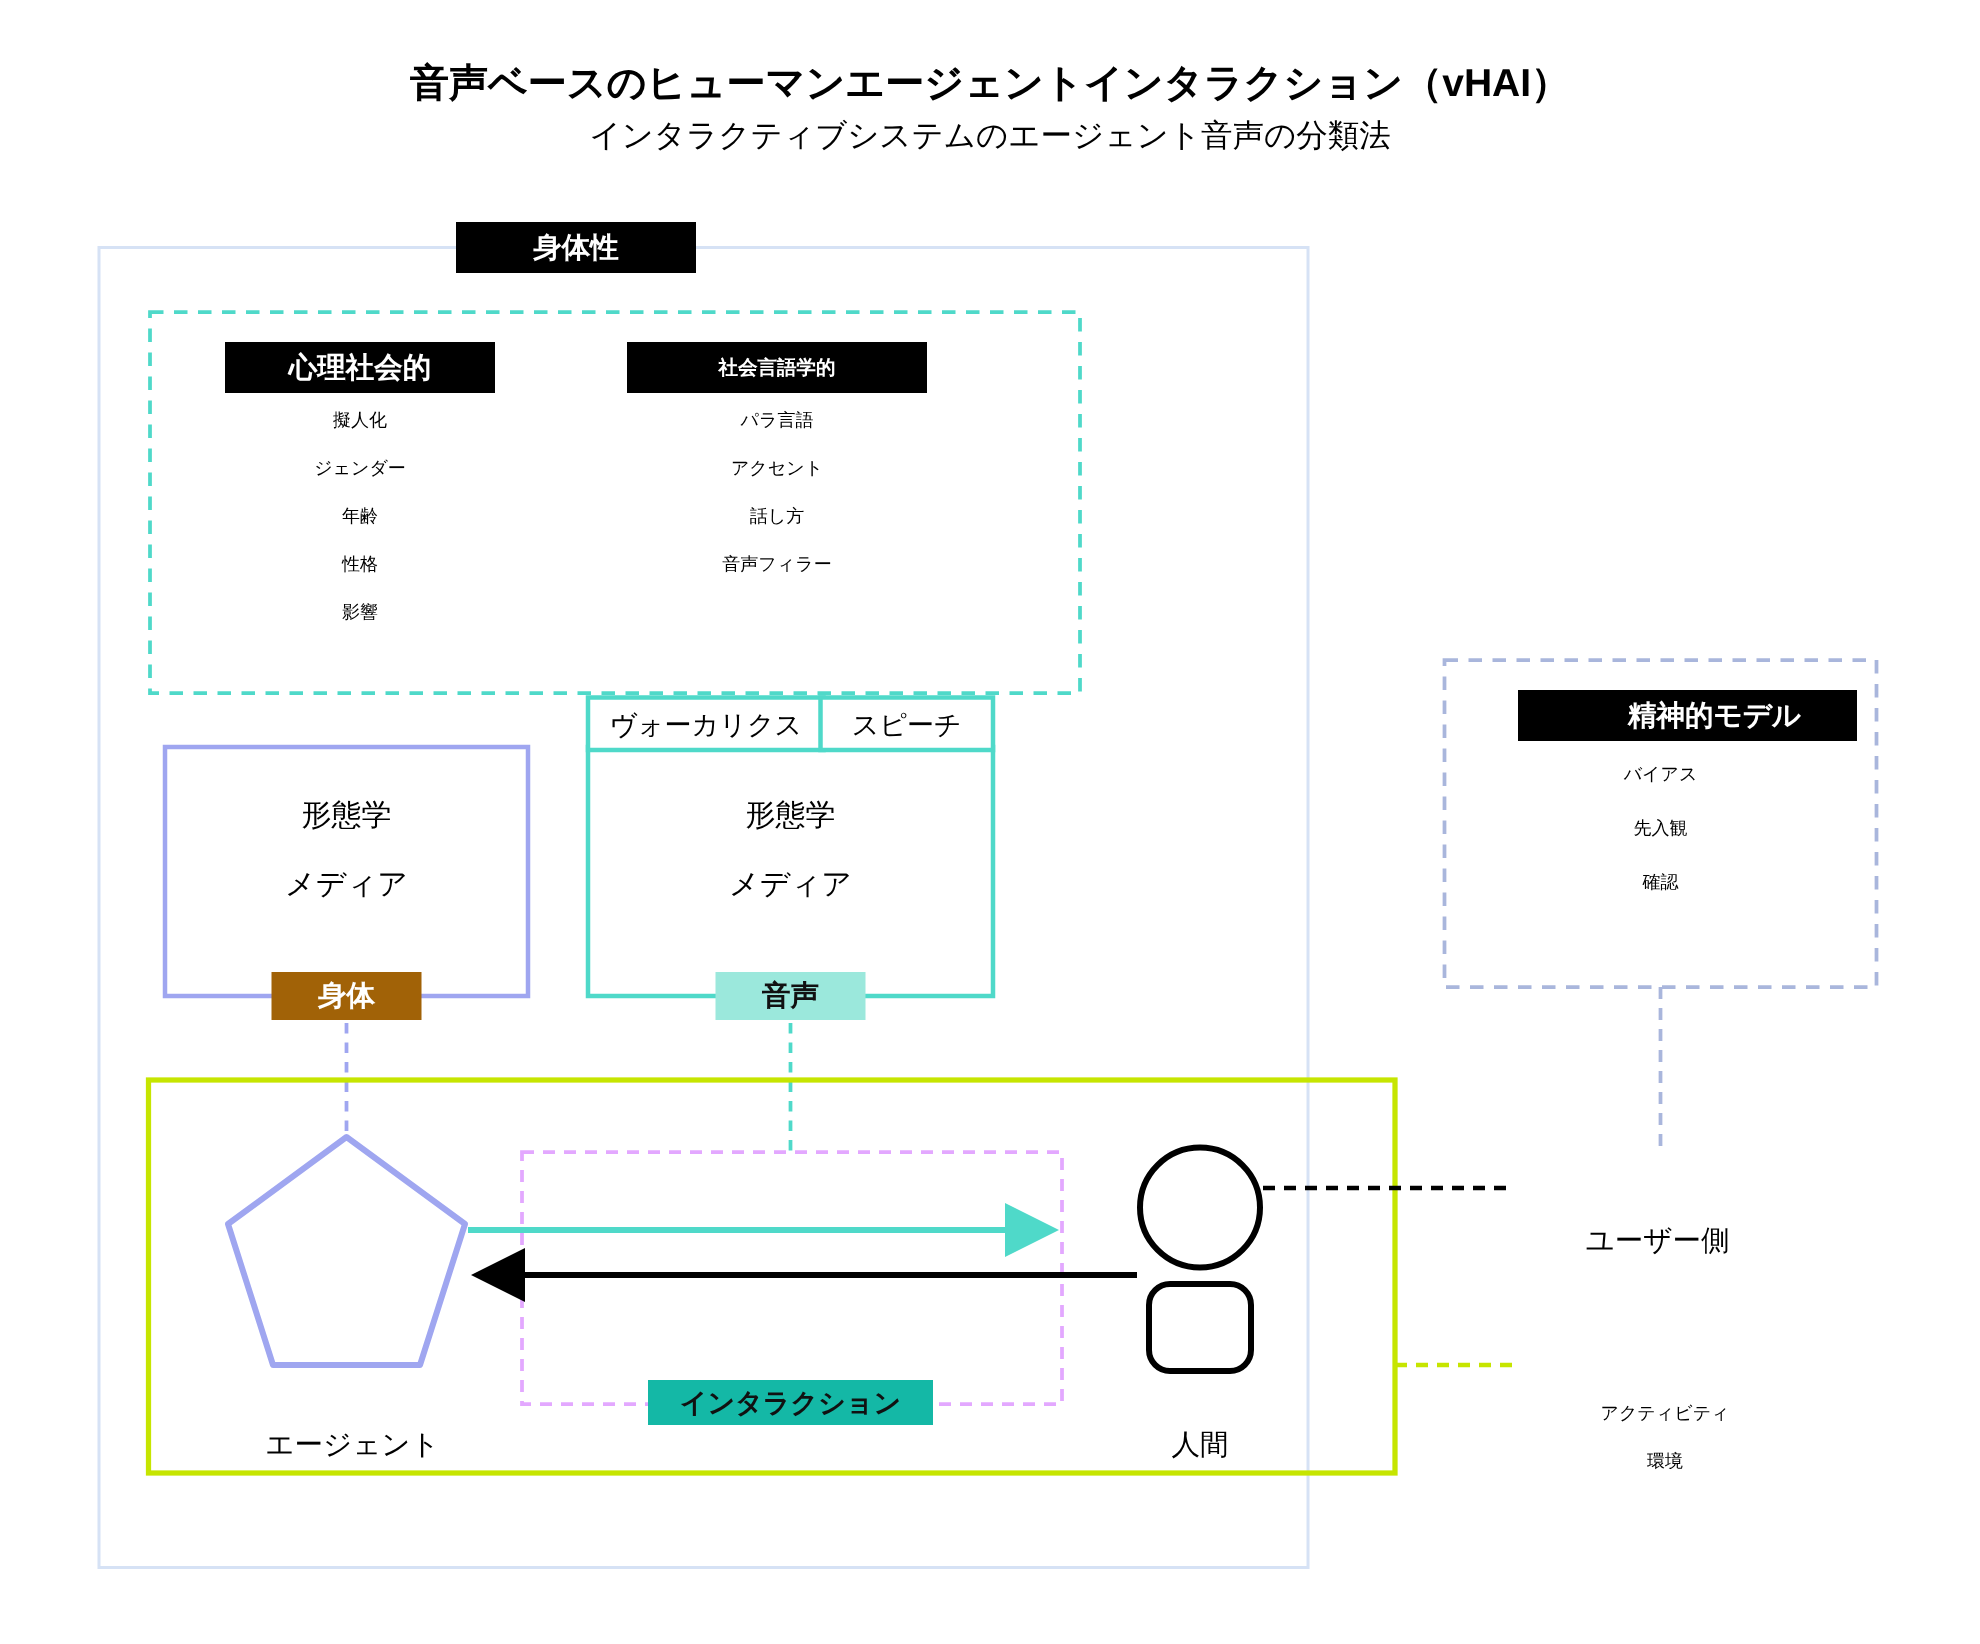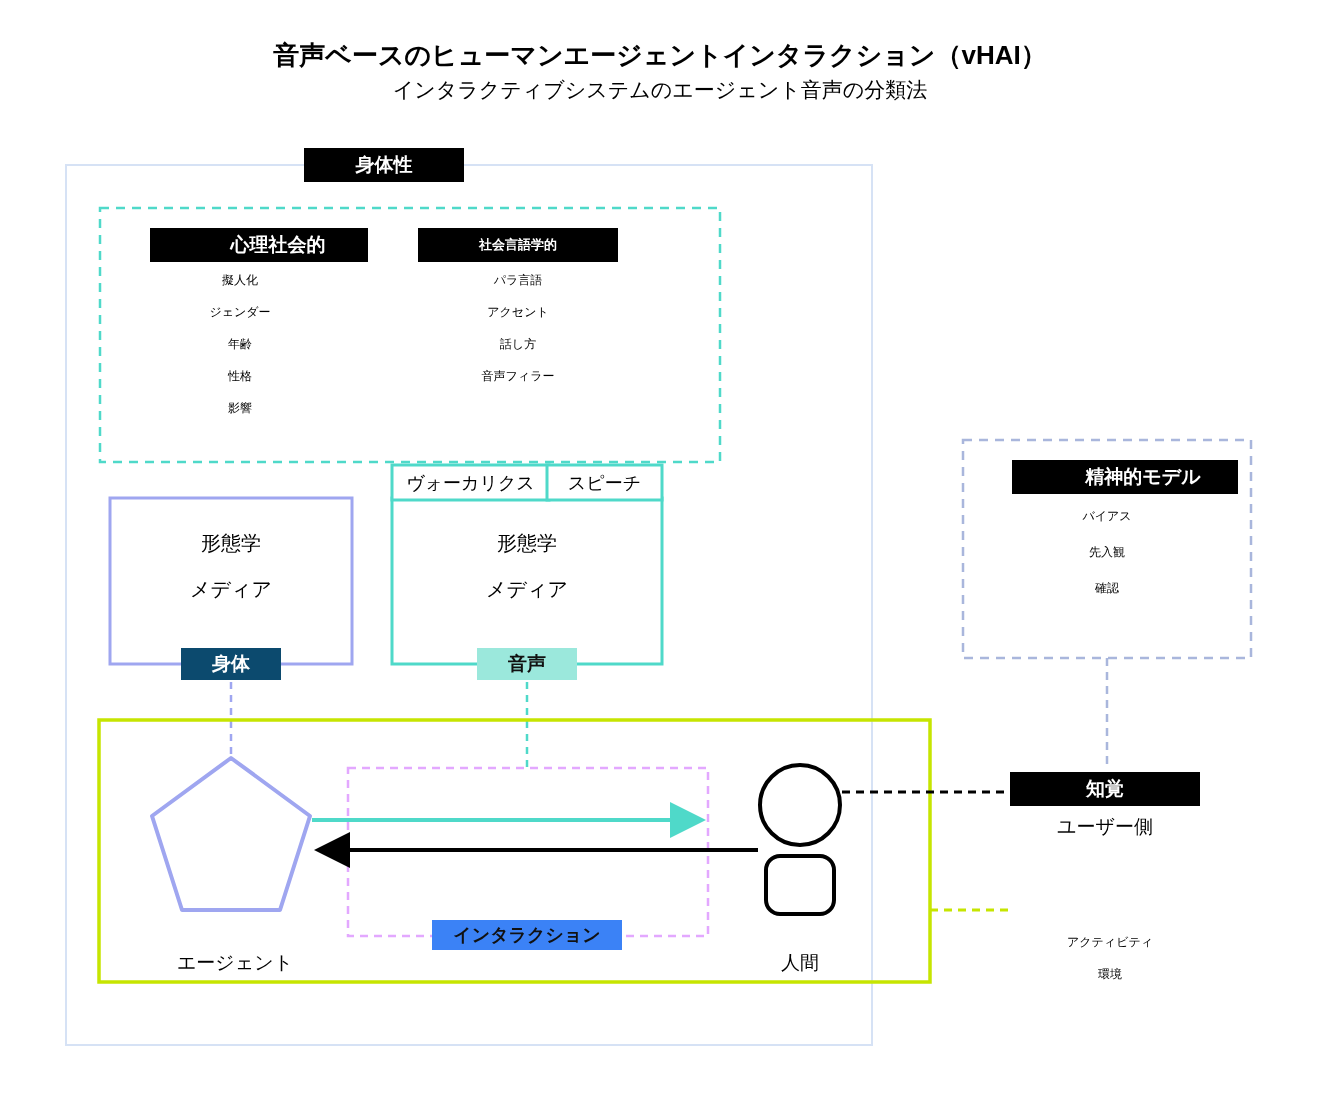--- a/index.html
+++ b/index.html
@@ -115,21 +115,21 @@
 
     <line x1="1107" y1="658" x2="1107" y2="770" stroke="#a9b6dc" stroke-width="2.5" stroke-dasharray="8 6"></line>
 
     <line x1="842" y1="792" x2="1010" y2="792" stroke="#000" stroke-width="3" stroke-dasharray="8 6"></line>
 
     <line x1="930" y1="910" x2="1010" y2="910" stroke="#c6e500" stroke-width="3" stroke-dasharray="8 6"></line>
   </svg>
 
   <div class="tag" style="left:304px; top:148px; width:160px; height:34px; font-size:19px;">身体性</div>
 
-  <div class="tag" style="left:150px; top:228px; width:180px; height:34px; font-size:19px;padding-left:38px;">心理社会的</div>
+  <div class="tag" style="left:150px; top:228px; width:180px; height:34px; font-size:19px;">心理社会的</div>
 
   <div style="position:absolute; left:150px; top:272px; width:180px;">
     <div class="list-item" style="top:0;">擬人化</div>
     <div class="list-item" style="top:32px;">ジェンダー</div>
     <div class="list-item" style="top:64px;">年齢</div>
     <div class="list-item" style="top:96px;">性格</div>
     <div class="list-item" style="top:128px;">影響</div>
   </div>
 
   <div class="tag" style="left:418px; top:228px; width:200px; height:34px; font-size:13px;">社会言語学的</div>
@@ -139,46 +139,45 @@
     <div class="list-item" style="top:32px;">アクセント</div>
     <div class="list-item" style="top:64px;">話し方</div>
     <div class="list-item" style="top:96px;">音声フィラー</div>
   </div>
 
   <div style="position:absolute; left:110px; top:530px; width:242px;">
     <div class="list-item" style="top:0; font-size:20px;">形態学</div>
     <div class="list-item" style="top:46px; font-size:20px;">メディア</div>
   </div>
 
-  <div class="tag-light" style="left:181px; top:648px; width:100px; height:32px; background:#0c4a6e; color:#fff; font-size:19px;">身体</div>
+  <div class="tag-light" style="left:181px; top:648px; width:100px; height:32px; background:#a16207; color:#fff; font-size:19px;">身体</div>
 
   <div class="label" style="left:392px; top:471px; width:157px; font-size:18px;">ヴォーカリクス</div>
   <div class="label" style="left:547px; top:471px; width:115px; font-size:18px;">スピーチ</div>
 
   <div style="position:absolute; left:392px; top:530px; width:270px;">
     <div class="list-item" style="top:0; font-size:20px;">形態学</div>
     <div class="list-item" style="top:46px; font-size:20px;">メディア</div>
   </div>
 
   <div class="tag-light" style="left:477px; top:648px; width:100px; height:32px; background:#9be8dc; color:#111; font-size:19px;">音声</div>
 
-  <div class="tag-light" style="left:432px; top:920px; width:190px; height:30px; background:#3b82f6; color:#111; font-size:18px;">インタラクション</div>
+  <div class="tag-light" style="left:432px; top:920px; width:190px; height:30px; background:#14b8a6; color:#111; font-size:18px;">インタラクション</div>
 
   <div class="label" style="left:160px; top:950px; width:150px;">エージェント</div>
 
   <div class="label" style="left:760px; top:950px; width:80px;">人間</div>
 
   <div class="tag" style="left:1012px; top:460px; width:190px; height:34px; font-size:19px;padding-left:36px;">精神的モデル</div>
   <div style="position:absolute; left:1012px; top:508px; width:190px;">
     <div class="list-item" style="top:0;">バイアス</div>
     <div class="list-item" style="top:36px;">先入観</div>
     <div class="list-item" style="top:72px;font-family:Liberation Mono, monospace;">確認</div>
   </div>
 
-  <div class="tag" style="left:1010px; top:772px; width:190px; height:34px; font-size:19px;">知覚</div>
   <div class="label" style="left:1010px; top:814px; width:190px;">ユーザー側</div>
 
   <div style="position:absolute; left:1010px; top:934px; width:200px;">
     <div class="list-item" style="top:0;">アクティビティ</div>
     <div class="list-item" style="top:32px;">環境</div>
   </div>
 
 </div>
 
 </body></html>

